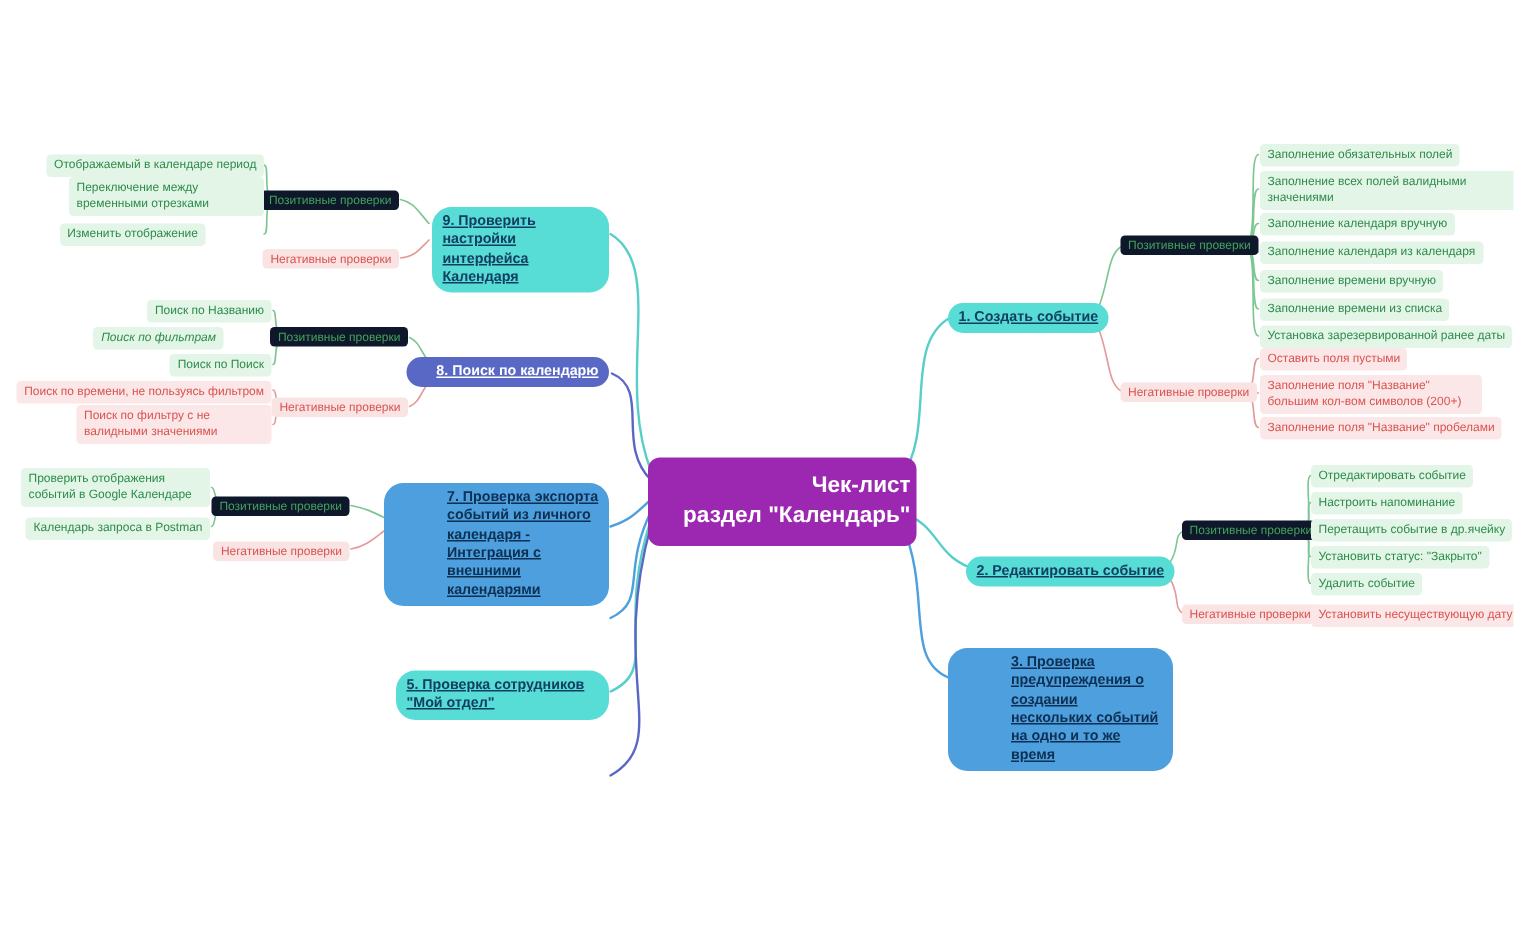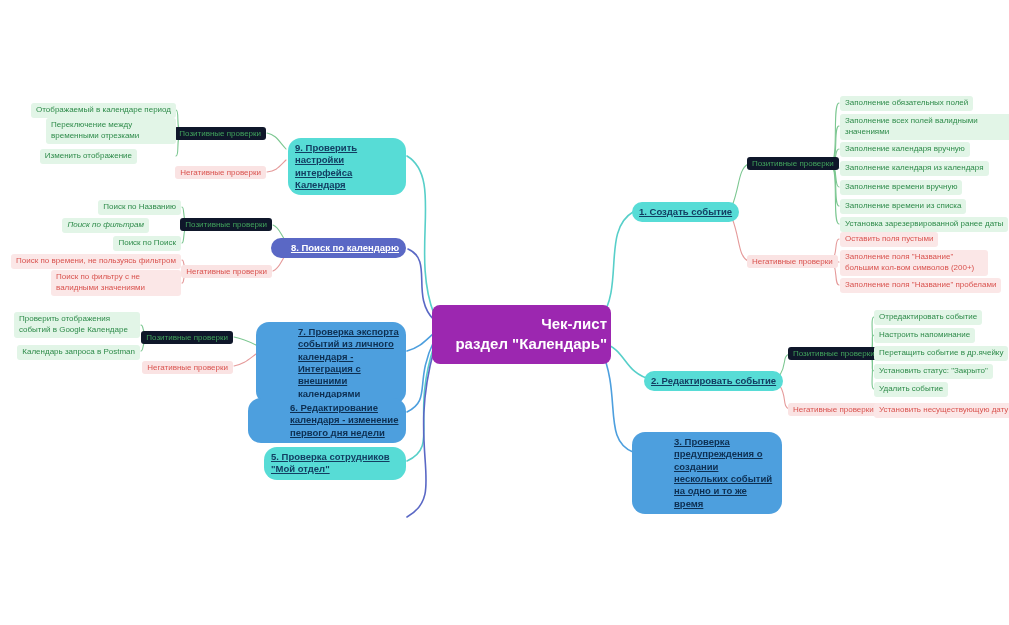--- a/index.html
+++ b/index.html
@@ -151,18 +151,17 @@
   <div class="nlabel" style="right:737px;top:265px;">Негативные проверки</div>
   <div class="leaf r" style="right:828px;top:254px;margin-left:12px;">Поиск по времени, не пользуясь фильтром</div>
   <div class="leaf r wrap" style="right:828px;top:270px;width:130px;">Поиск по фильтру с не валидными значениями</div>
 
   <div class="node blue wrap" style="right:603px;top:322px;width:150px;">7. Проверка экспорта событий из личного календаря - Интеграция с внешними календарями</div>
   <div class="plabel" style="right:776px;top:331px;">Позитивные проверки</div>
   <div class="leaf g wrap" style="right:869px;top:312px;width:126px;">Проверить отображения событий в Google Календаре</div>
   <div class="leaf g" style="right:869px;top:345px;">Календарь запроса в Postman</div>
   <div class="nlabel" style="right:776px;top:361px;">Негативные проверки</div>
 
-  <div class="node blue wrap" style="right:603px;top:398px;width:158px;">6. Редактирование календаря - изменение первого дня недели</div>
 
   <div class="node teal wrap" style="right:603px;top:447px;width:142px;">5. Проверка сотрудников "Мой отдел"</div>
 
 
 </div>
 
 </body></html>

